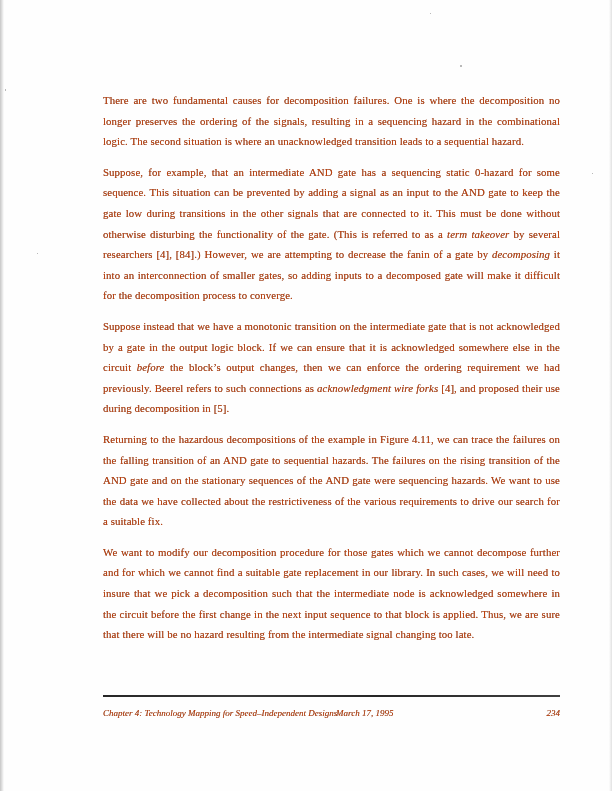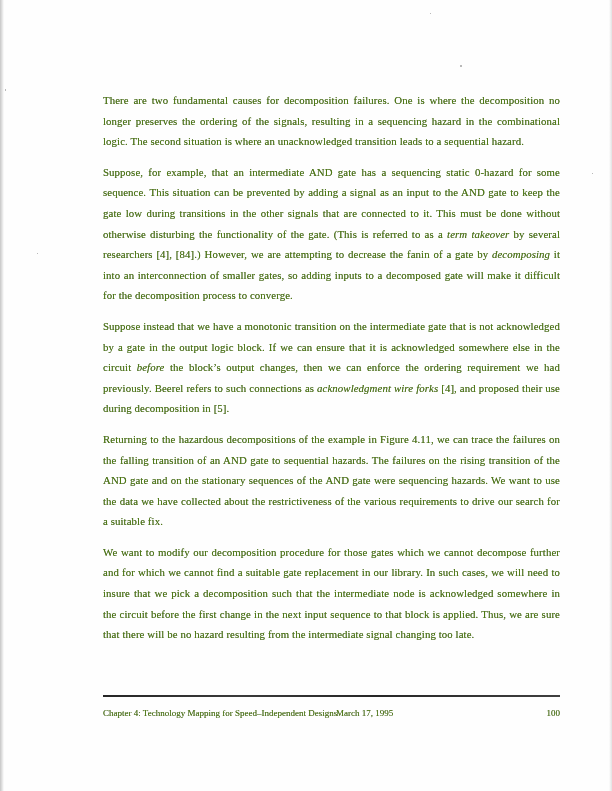--- a/index.html
+++ b/index.html
@@ -7,21 +7,21 @@
     padding: 0;
     background: #ffffff;
   }
   .page {
     position: relative;
     width: 612px;
     height: 791px;
     background: #fefefe;
     overflow: hidden;
     font-family: "Liberation Serif", serif;
-    color: #4d7c0f;
+    color: #c2410c;
   }
   
   .scan-edge-left {
     position: absolute;
     left: 0; top: 0;
     width: 4px; height: 791px;
     background: linear-gradient(to right, rgba(130,130,130,0.45), rgba(255,255,255,0));
     pointer-events: none;
   }
   .scan-edge-right {
@@ -71,20 +71,21 @@
   }
   .footer-row {
     position: absolute;
     left: 103px;
     top: 707px;
     width: 457px;
     height: 14px;
     font-size: 9px;
     line-height: 12px;
     text-shadow: 0 0 0.3px rgba(0,0,0,0.5);
+    font-style: italic;
   }
   .footer-chapter { position: absolute; left: 0; top: 0; white-space: nowrap; }
   .footer-date    { position: absolute; left: 233px; top: 0; white-space: nowrap; }
   .footer-page    { position: absolute; right: 0; top: 0; }
 </style>
 </head>
 <body>
 
 <div class="page">
 
@@ -101,16 +102,16 @@
       <p><span>Suppose, for example, that an intermediate AND gate has a sequencing static 0-hazard for some sequence. This situation can be prevented by adding a signal as an input to the AND gate to keep the gate low during transitions in the other signals that are connected to it. This must be done without otherwise disturbing the functionality of the gate. (This is referred to as a </span><i>term takeover</i><span> by several researchers [4], [84].) However, we are attempting to decrease the fanin of a gate by </span><i>decomposing</i><span> it into an interconnection of smaller gates, so adding inputs to a decomposed gate will make it difficult for the decomposition process to converge.</span></p>
       <p><span>Suppose instead that we have a monotonic transition on the intermediate gate that is not acknowledged by a gate in the output logic block. If we can ensure that it is acknowledged somewhere else in the circuit </span><i>before</i><span> the block’s output changes, then we can enforce the ordering requirement we had previously. Beerel refers to such connections as </span><i>acknowledgment wire forks</i><span> [4], and proposed their use during decomposition in [5].</span></p>
       <p><span>Returning to the hazardous decompositions of the example in Figure 4.11, we can trace the failures on the falling transition of an AND gate to sequential hazards. The failures on the rising transition of the AND gate and on the stationary sequences of the AND gate were sequencing hazards. We want to use the data we have collected about the restrictiveness of the various requirements to drive our search for a suitable fix.</span></p>
       <p><span>We want to modify our decomposition procedure for those gates which we cannot decompose further and for which we cannot find a suitable gate replacement in our library. In such cases, we will need to insure that we pick a decomposition such that the intermediate node is acknowledged somewhere in the circuit before the first change in the next input sequence to that block is applied. Thus, we are sure that there will be no hazard resulting from the intermediate signal changing too late.</span></p>
     </main>
 
   <div class="footer-rule"></div>
   <div class="footer-row">
     <span class="footer-chapter">Chapter 4: Technology Mapping for Speed–Independent Designs</span>
     <span class="footer-date">March 17, 1995</span>
-    <span class="footer-page">100</span>
+    <span class="footer-page">234</span>
   </div>
 
 </div>
 
 </body></html>

